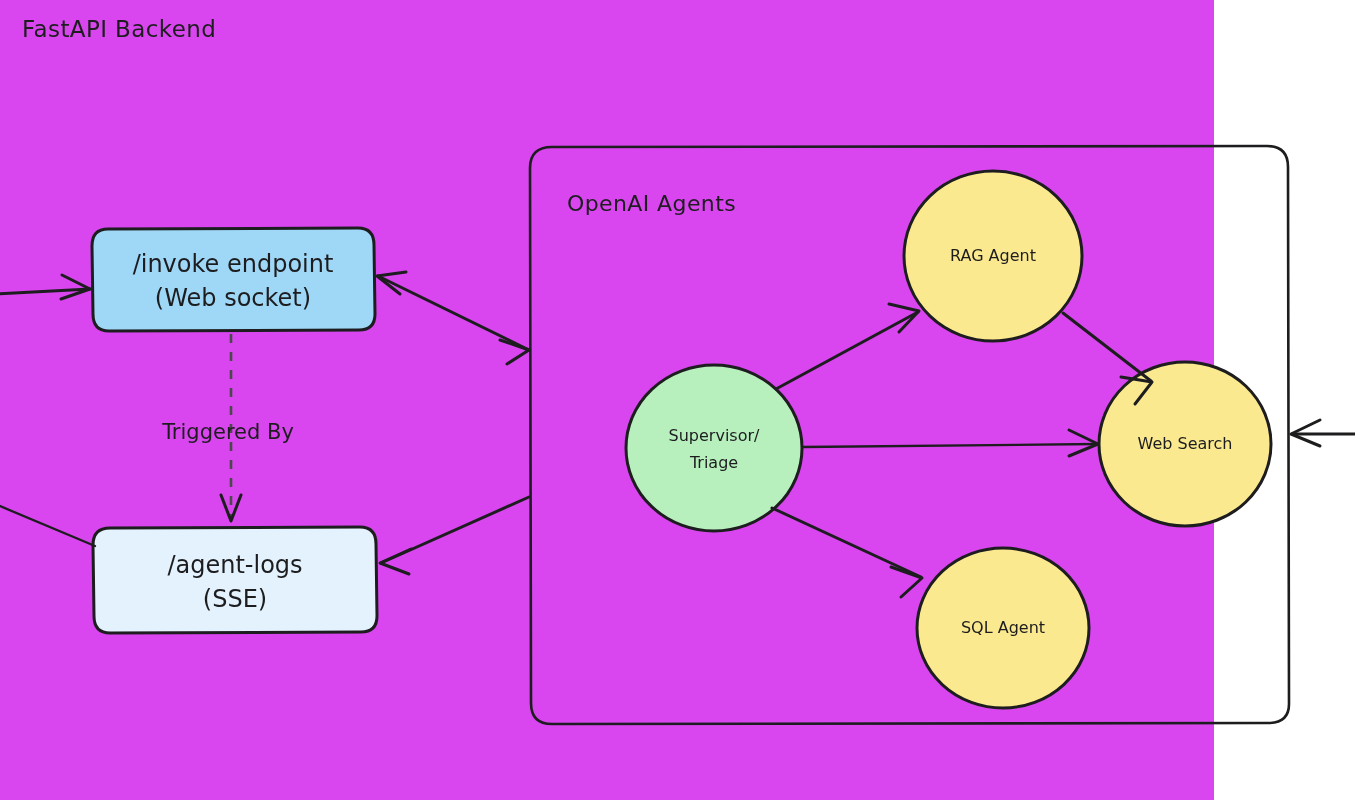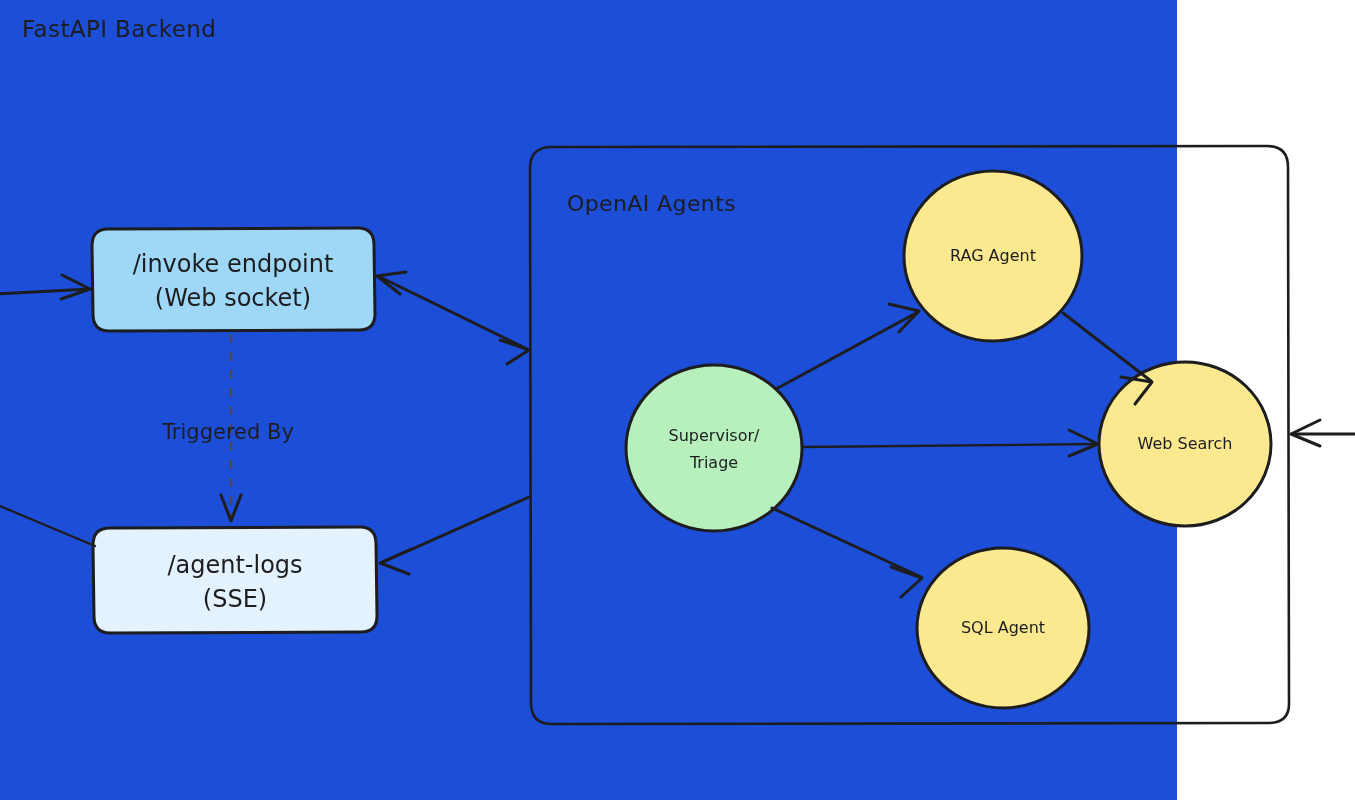--- a/index.html
+++ b/index.html
@@ -10,21 +10,22 @@
   body {
     width: 1355px;
     height: 800px;
     overflow: hidden;
     font-family: "DejaVu Sans", sans-serif;
   }
   #canvas {
     position: relative;
     width: 1177px;
     height: 800px;
-    background: #1d4ed8;
+    background: #d946ef;
+    padding-left: 37px;
   }
   svg#diagram {
     position: absolute;
     top: 0;
     left: 0;
     width: 1355px;
     height: 800px;
   }
   .node-label, .box-label, .edge-label, .title-label, .group-label {
     font-family: "DejaVu Sans", sans-serif;

